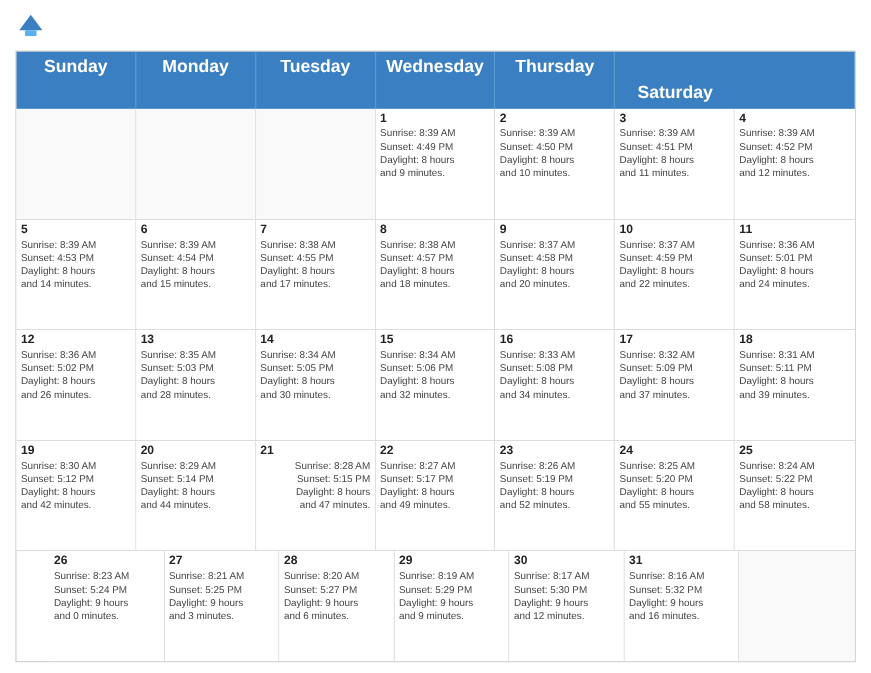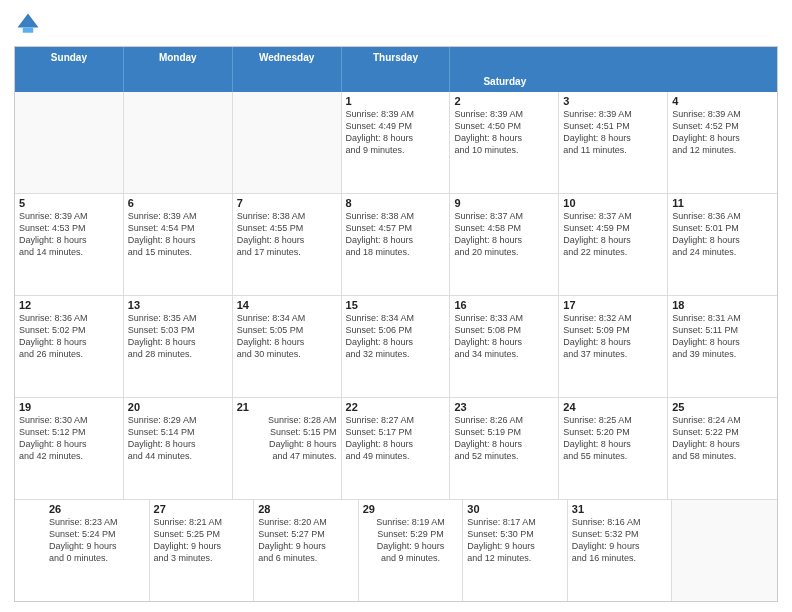--- a/index.html
+++ b/index.html
@@ -65,21 +65,21 @@
       flex-direction: column;
       border: 1px solid #ccc;
     }
     .cal-header-row {
       display: grid;
       grid-template-columns: repeat(7, 1fr);
       background: #3a7fc1;
     }
     .cal-header-cell {
       color: #fff;
-      font-size: 10px;
+      font-size: 16px;
       font-weight: bold;
       text-align: center;
       padding: 5px 2px;
       border-right: 1px solid #5a9fd4;
     }
     .cal-header-cell:last-child { border-right: none; margin-top: 24px; }
     .cal-body {
       display: flex;
       flex-direction: column;
       flex: 1;
@@ -131,20 +131,21 @@
     <div class="title-block">
       <div class="main-title"></div>
       <div class="subtitle"></div>
     </div>
   </div>
 
   <div class="calendar">
     <div class="cal-header-row">
     <div class="cal-header-cell">Sunday</div>
         <div class="cal-header-cell">Monday</div>
+        <div class="cal-header-cell">Tuesday</div>
         <div class="cal-header-cell">Wednesday</div>
         <div class="cal-header-cell">Thursday</div>
         <div class="cal-header-cell">Saturday</div>
       </div>
     <div class="cal-body">
     <div class="cal-row">
           <div class="cal-cell empty"></div>
           <div class="cal-cell empty"></div>
           <div class="cal-cell empty"></div>
           <div class="cal-cell">
@@ -346,21 +347,21 @@
           </div>
           <div class="cal-cell">
             <div class="day-num">28</div>
             <div class="cell-info" style="white-space: pre-line;">Sunrise: 8:20 AM
 Sunset: 5:27 PM
 Daylight: 9 hours
 and 6 minutes.</div>
           </div>
           <div class="cal-cell">
             <div class="day-num">29</div>
-            <div class="cell-info" style="white-space: pre-line; text-align: center;">Sunrise: 8:19 AM
+            <div class="cell-info" style="white-space: pre-line;">Sunrise: 8:19 AM
 Sunset: 5:29 PM
 Daylight: 9 hours
 and 9 minutes.</div>
           </div>
           <div class="cal-cell">
             <div class="day-num">30</div>
             <div class="cell-info" style="white-space: pre-line;">Sunrise: 8:17 AM
 Sunset: 5:30 PM
 Daylight: 9 hours
 and 12 minutes.</div>

